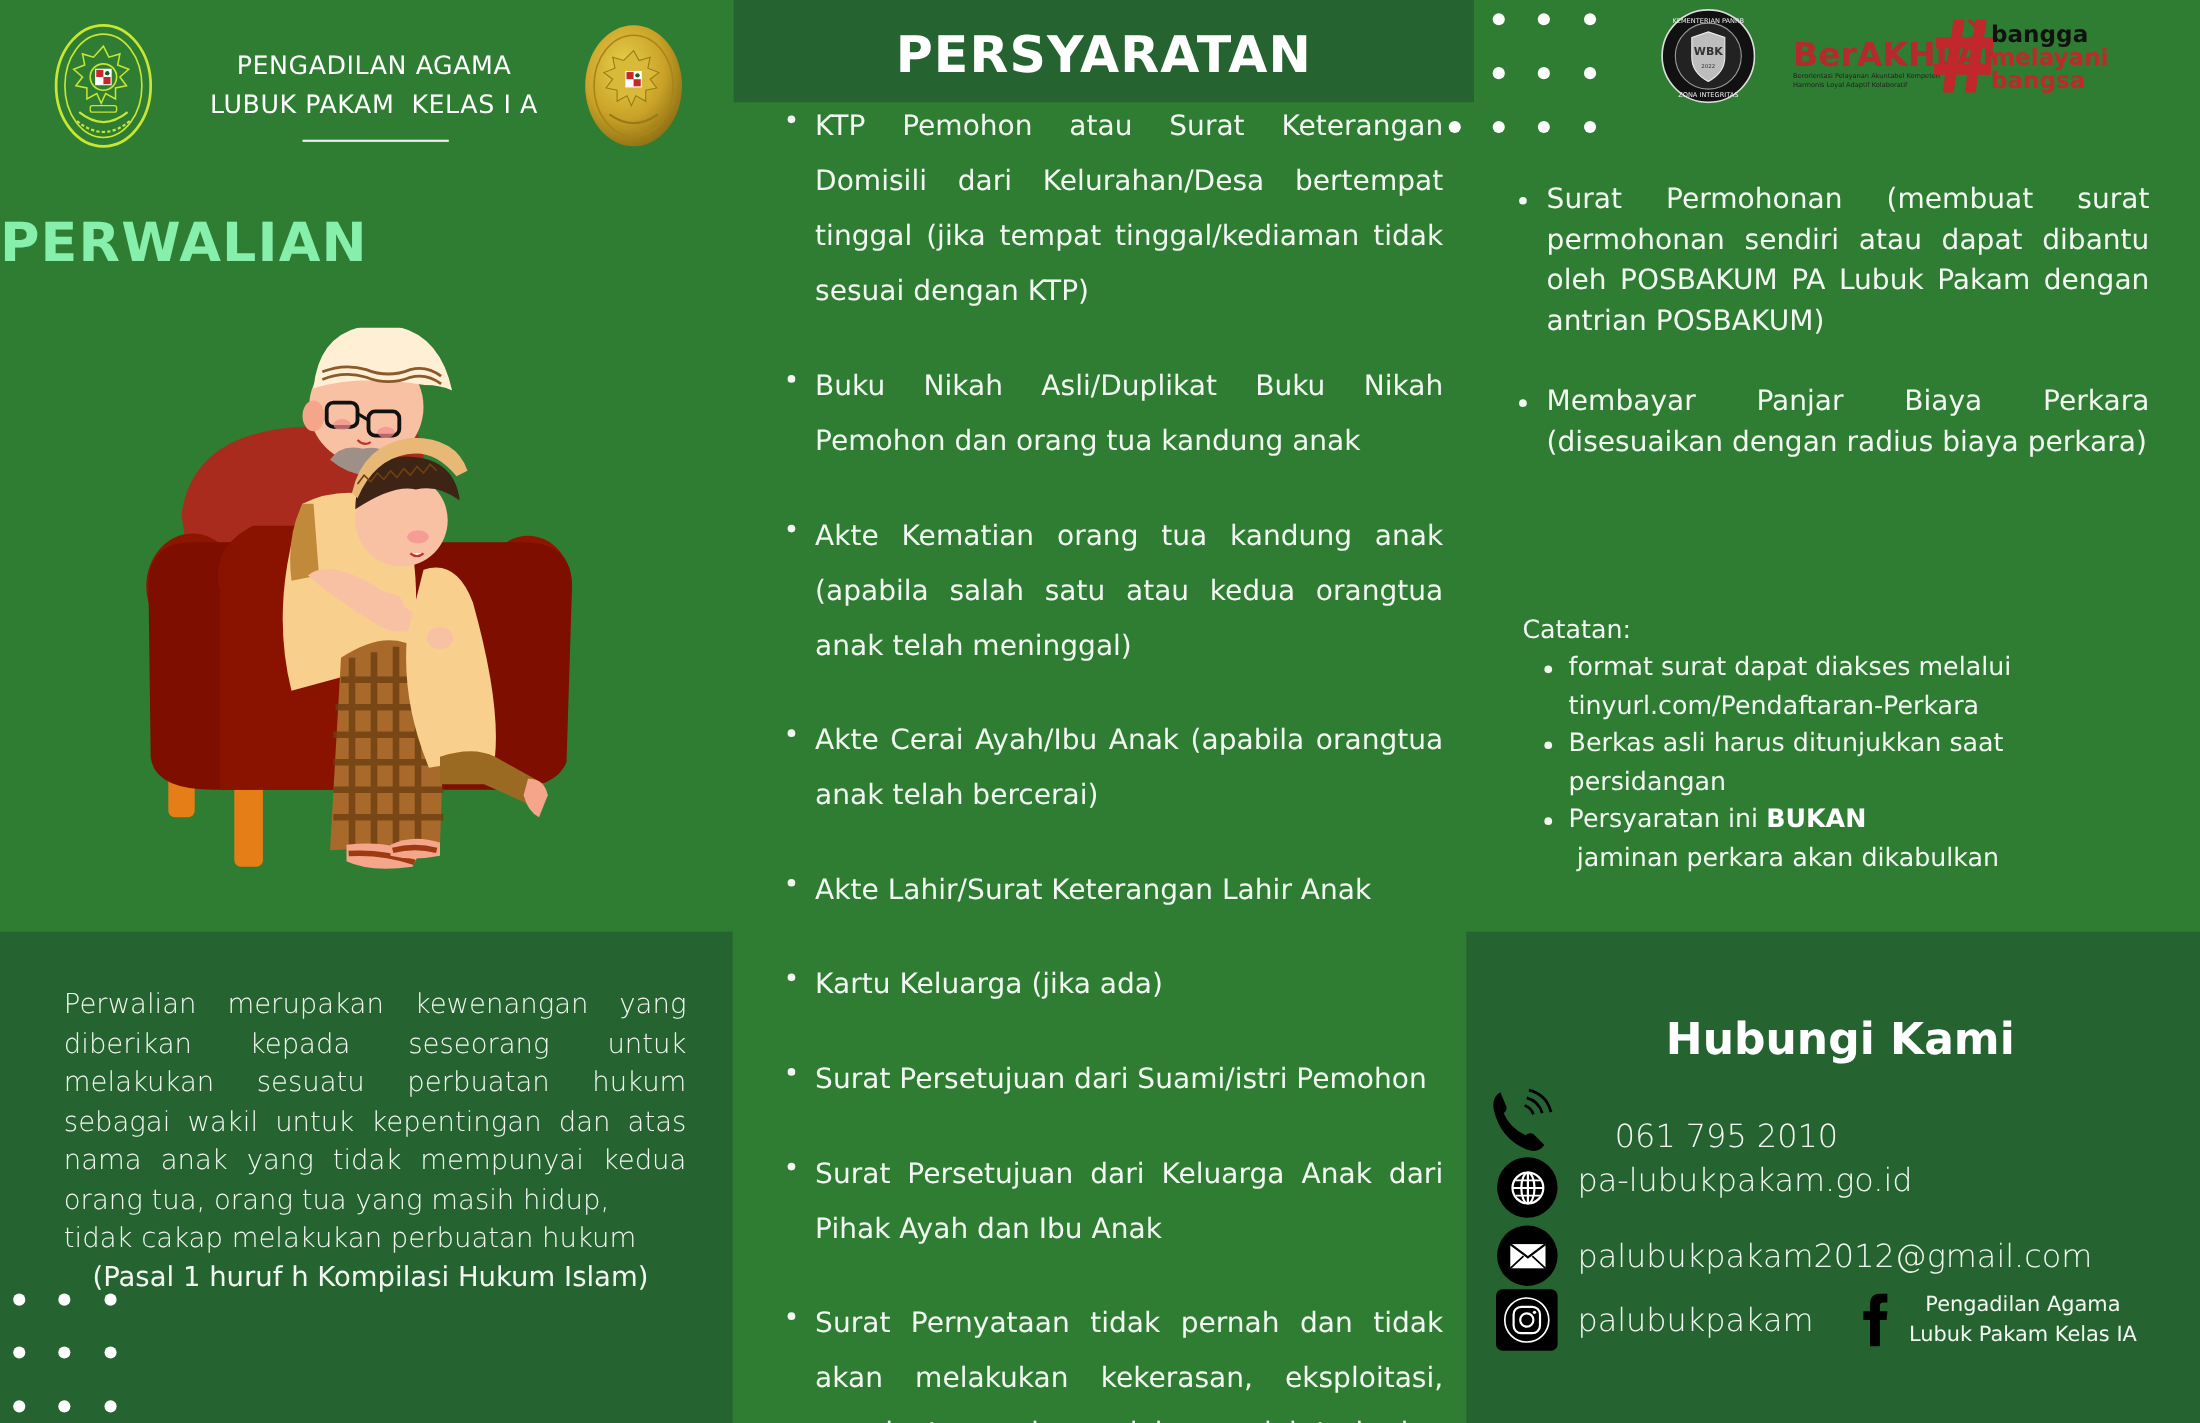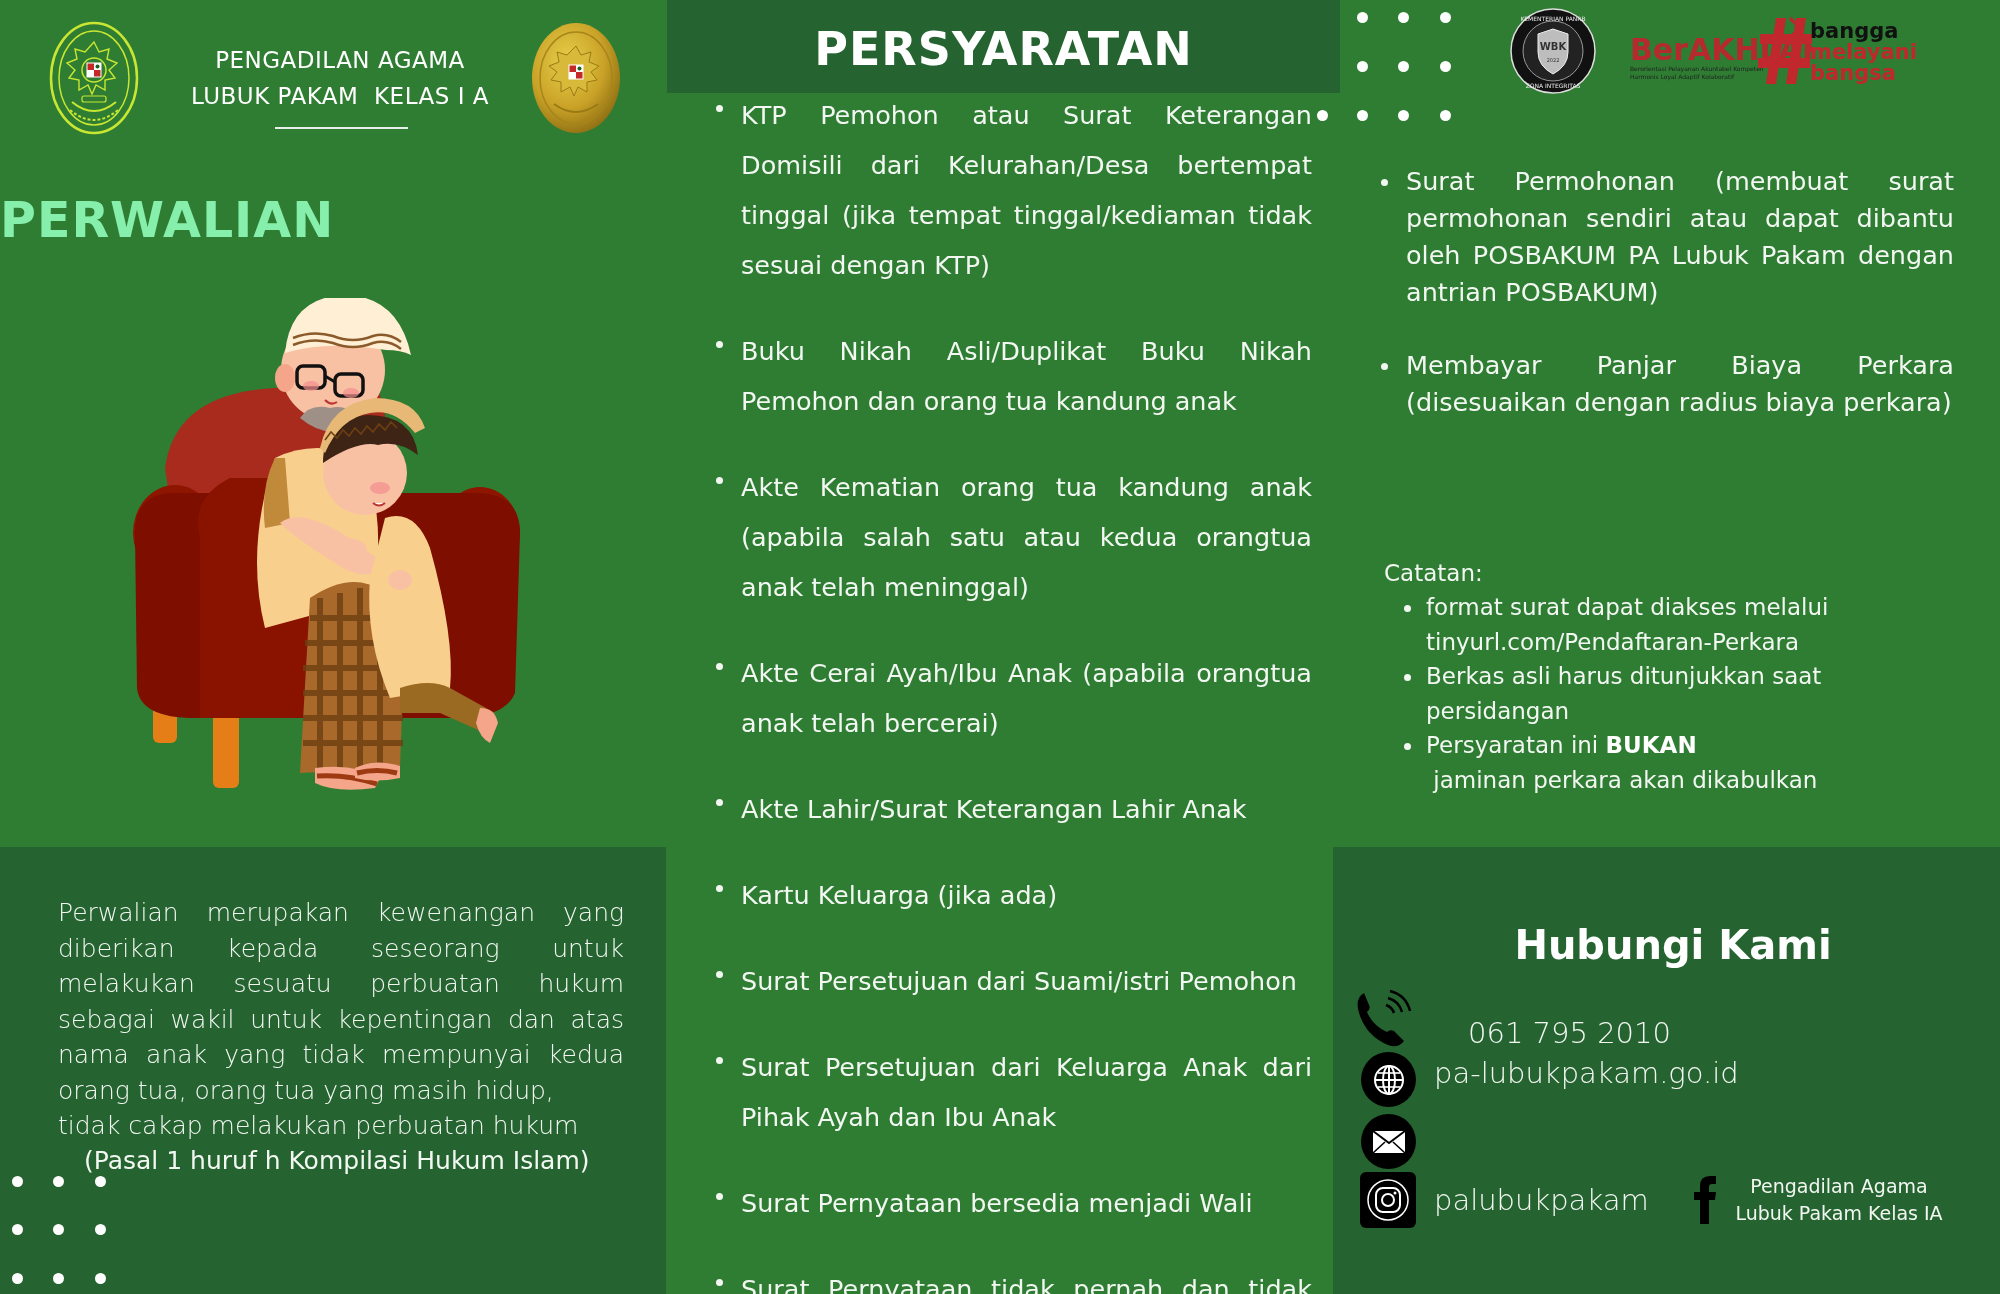--- a/index.html
+++ b/index.html
@@ -226,21 +226,20 @@
 
 <ul class="abs req-list">
   <li>KTP Pemohon atau Surat Keterangan Domisili dari Kelurahan/Desa bertempat tinggal (jika tempat tinggal/kediaman tidak sesuai dengan KTP)</li>
   <li>Buku Nikah Asli/Duplikat Buku Nikah Pemohon dan orang tua kandung anak</li>
   <li>Akte Kematian orang tua kandung anak (apabila salah satu atau kedua orangtua anak telah meninggal)</li>
   <li>Akte Cerai Ayah/Ibu Anak (apabila orangtua anak telah bercerai)</li>
   <li>Akte Lahir/Surat Keterangan Lahir Anak</li>
   <li>Kartu Keluarga (jika ada)</li>
   <li>Surat Persetujuan dari Suami/istri Pemohon</li>
   <li>Surat Persetujuan dari Keluarga Anak dari Pihak Ayah dan Ibu Anak</li>
-  <li>Surat Pernyataan bersedia menjadi Wali</li>
   <li>Surat Pernyataan tidak pernah dan tidak akan melakukan kekerasan, eksploitasi, penelantaran, dan perlakuan salah terhadap anak; atau penerapan hukuman fisik dengan alasan apapun termasuk untuk penegakan disiplin terhadap anak</li>
 </ul>
 
 <div>
   <div class="dot" style="left:1357px;top:12px"></div>
   <div class="dot" style="left:1398px;top:12px"></div>
   <div class="dot" style="left:1440px;top:12px"></div>
   <div class="dot" style="left:1357px;top:61px"></div>
   <div class="dot" style="left:1398px;top:61px"></div>
   <div class="dot" style="left:1440px;top:61px"></div>
@@ -327,20 +326,21 @@
 </div>
 
 <div class="abs contact-row" style="left:1361px;top:1114px;">
   <span class="icon-black" style="width:55px;height:55px;border-radius:50%;">
     <svg width="34" height="24" viewBox="0 0 34 24">
       <rect x="1" y="1" width="32" height="22" fill="#fff"></rect>
       <path d="M1 1 l16 12 l16 -12" stroke="#000" stroke-width="2" fill="none"></path>
       <path d="M1 23 l12 -11 M33 23 l-12 -11" stroke="#000" stroke-width="1.6"></path>
     </svg>
   </span>
+  <span class="contact-text" style="margin-left:18px;">palubukpakam2012@gmail.com</span>
 </div>
 
 <div class="abs contact-row" style="left:1360px;top:1172px;">
   <span class="icon-black" style="width:56px;height:56px;border-radius:6px;">
     <svg width="44" height="44" viewBox="0 0 44 44">
       <circle cx="22" cy="22" r="20" fill="none" stroke="#fff" stroke-width="1.5"></circle>
       <rect x="10" y="10" width="24" height="24" rx="7" fill="none" stroke="#fff" stroke-width="2"></rect>
       <circle cx="22" cy="22" r="6" fill="none" stroke="#fff" stroke-width="2"></circle>
       <circle cx="29" cy="15" r="1.5" fill="#fff"></circle>
     </svg>

